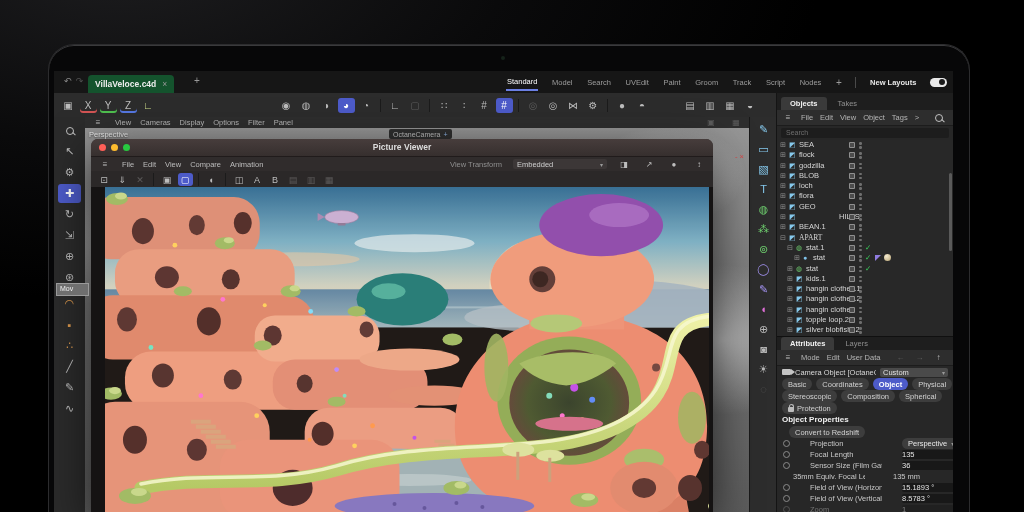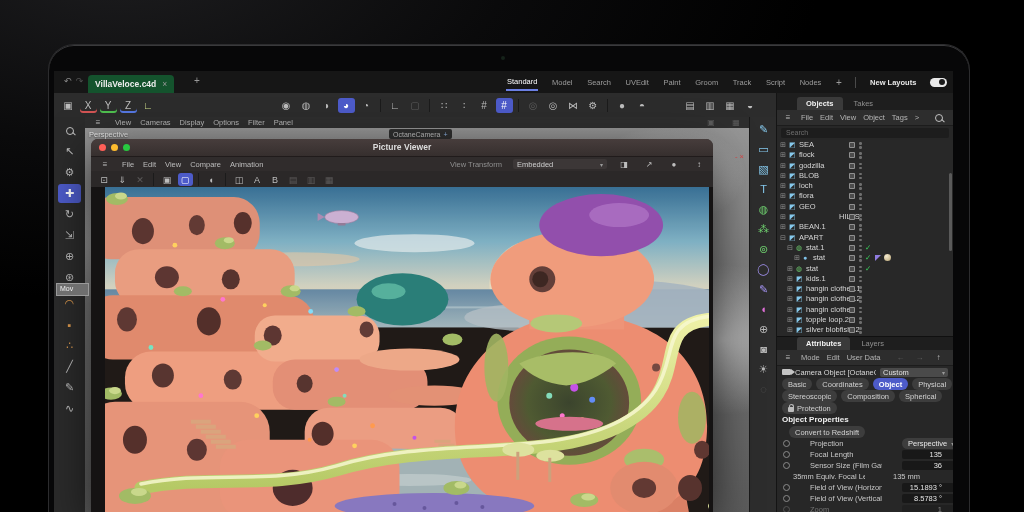--- a/index.html
+++ b/index.html
@@ -83,21 +83,21 @@
     justify-content:space-between;padding:0 4px;color:#cfcfcf;}
   .dda{color:#9a9a9a;font-size:6px;}
   .pvtools{height:17px;background:#2b2828;border-bottom:1px solid #161313;display:flex;align-items:center;padding:0 4px;}
   .pvtools .ticon{min-width:13px;height:13px;font-size:9px;}
   .pvcanvas{position:absolute;top:48px;left:0;right:0;bottom:0;background:#151313;padding:0 4px 0 14px;box-sizing:border-box;}
   .pvcanvas svg{display:block;width:100%;height:100%;}
 
   
   .panel{position:absolute;left:722px;top:22px;right:0;bottom:0;background:#272727;border-left:1px solid #141414;
     display:flex;flex-direction:column;font-size:7.5px;}
-  .ptabs{height:17px;background:#1e1e1e;display:flex;align-items:flex-end;gap:2px;padding:2px 4px 0 20px;box-sizing:border-box;}
+  .ptabs{height:17px;background:#1e1e1e;display:flex;align-items:flex-end;gap:2px;padding:2px 4px 0 4px;box-sizing:border-box;}
   .ptab{padding:2px 9px;color:#8f8f8f;}
   .ptab.on{background:#3a3a3a;border-radius:3px 3px 0 0;color:#f2f2f2;font-weight:bold;}
   .pmenu{height:15px;display:flex;align-items:center;gap:7px;padding:0 5px;background:#2d2d2d;border-bottom:1px solid #1c1c1c;color:#b5b5b5;}
   .pmenu .ticon{min-width:10px;height:10px;font-size:8px;margin:0;}
   .pmenu .mitem{white-space:nowrap;}
   .srch{height:10px;margin:2px 4px;background:#1d1d1d;border-radius:2px;line-height:10px;padding-left:5px;
     color:#6e6e6e;font-size:7px;}
   .olist{height:196px;position:relative;overflow:hidden;background:#282828;}
   .orow{position:relative;display:block;height:10.3px;}
   .oex{position:absolute;top:0;color:#8f8f8f;font-size:7px;line-height:10px;}
@@ -125,21 +125,21 @@
     display:inline-flex;align-items:center;gap:3px;}
   .chip.on{background:#4d5bc9;color:#fff;font-weight:bold;}
   .objprops{height:12px;line-height:12px;padding-left:5px;color:#efefef;font-weight:bold;font-size:8px;}
   .convrow{height:12px;display:flex;align-items:center;padding-left:12px;}
   .afields{flex:1;overflow:hidden;}
   .arow{height:11px;display:flex;align-items:center;gap:20px;padding-left:6px;}
   .arow.static{padding-left:16px;color:#a8a8a8;}
   .arow.dis{opacity:.45;}
   .kf{width:5px;height:5px;border:1px solid #8a8a8a;border-radius:50%;flex:none;}
   .albl{width:72px;white-space:nowrap;overflow:hidden;color:#c9c9c9;flex:none;}
-  .vbox{width:40px;height:9px;line-height:9px;background:#181818;border-radius:2px;text-align:right;
+  .vbox{width:40px;height:9px;line-height:9px;background:#181818;border-radius:2px;
     padding-right:12px;color:#e4e4e4;flex:none;}
   .sfx{margin-left:5px;background:#3d3d3d;border-radius:6px;padding:1px 5px;white-space:nowrap;
     max-width:46px;overflow:hidden;color:#cfcfcf;flex:none;}
   .asv{margin-left:8px;color:#c9c9c9;}
   .ddchip{background:#3d3d3d;border-radius:7px;padding:1px 6px;display:inline-flex;align-items:center;gap:4px;color:#e8e8e8;}
 
   .magico{width:6px;height:6px;border:1.2px solid #c0c0c0;border-radius:50%;position:relative;display:inline-block;}
   .magico::after{content:"";position:absolute;width:3.5px;height:1.3px;background:#c0c0c0;
     transform:rotate(45deg);right:-2.8px;bottom:-1px;}
   .lockico{width:6px;height:5px;background:#bdbdbd;border-radius:1px;position:relative;display:inline-block;margin-top:3px;}
@@ -571,21 +571,21 @@
             <div class="orow">
               <span class="oex" style="left: 3px;">⊞</span>
               <span class="oic" style="left: 12px; color: rgb(134, 201, 236);">◩</span>
               <span class="onm" style="left: 22px;">BEAN.1</span>
               <span class="ocb"></span>
               <span class="odots"></span>
             </div>
             <div class="orow">
               <span class="oex" style="left: 3px;">⊟</span>
               <span class="oic" style="left: 12px; color: rgb(134, 201, 236);">◩</span>
-              <span class="onm" style="left: 22px;">APART</span>
+              <span class="onm" style="left: 22px; font-family: Liberation Serif, serif;">APART</span>
               <span class="ocb"></span>
               <span class="odots"></span>
             </div>
             <div class="orow">
               <span class="oex" style="left: 10px;">⊟</span>
               <span class="oic" style="left: 19px; color: rgb(111, 208, 111);">◍</span>
               <span class="onm" style="left: 29px;">stat.1</span>
               <span class="ocb"></span>
               <span class="odots"></span>
               <span class="ock">✓</span>

